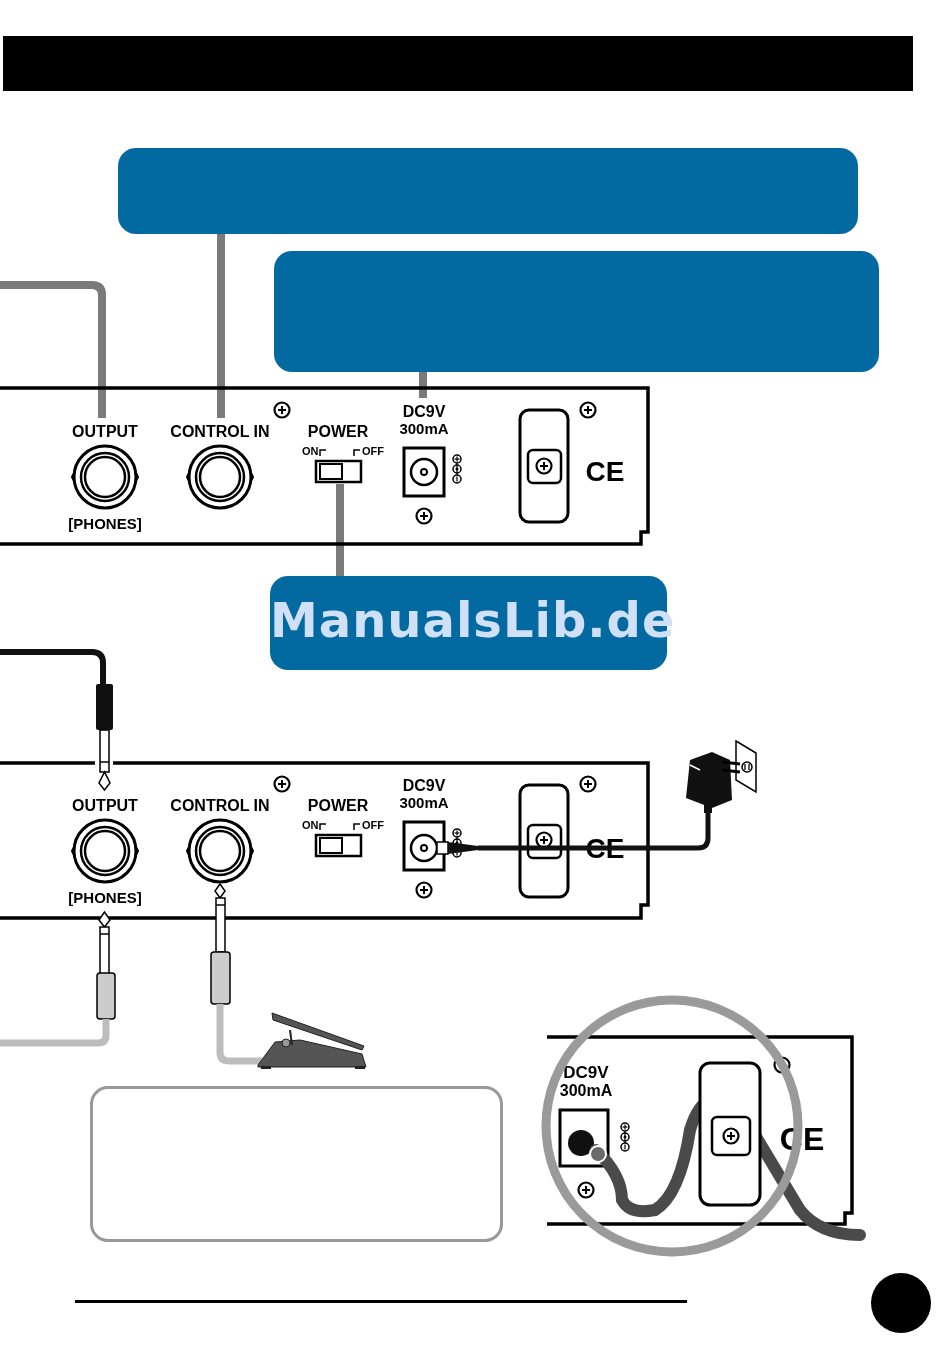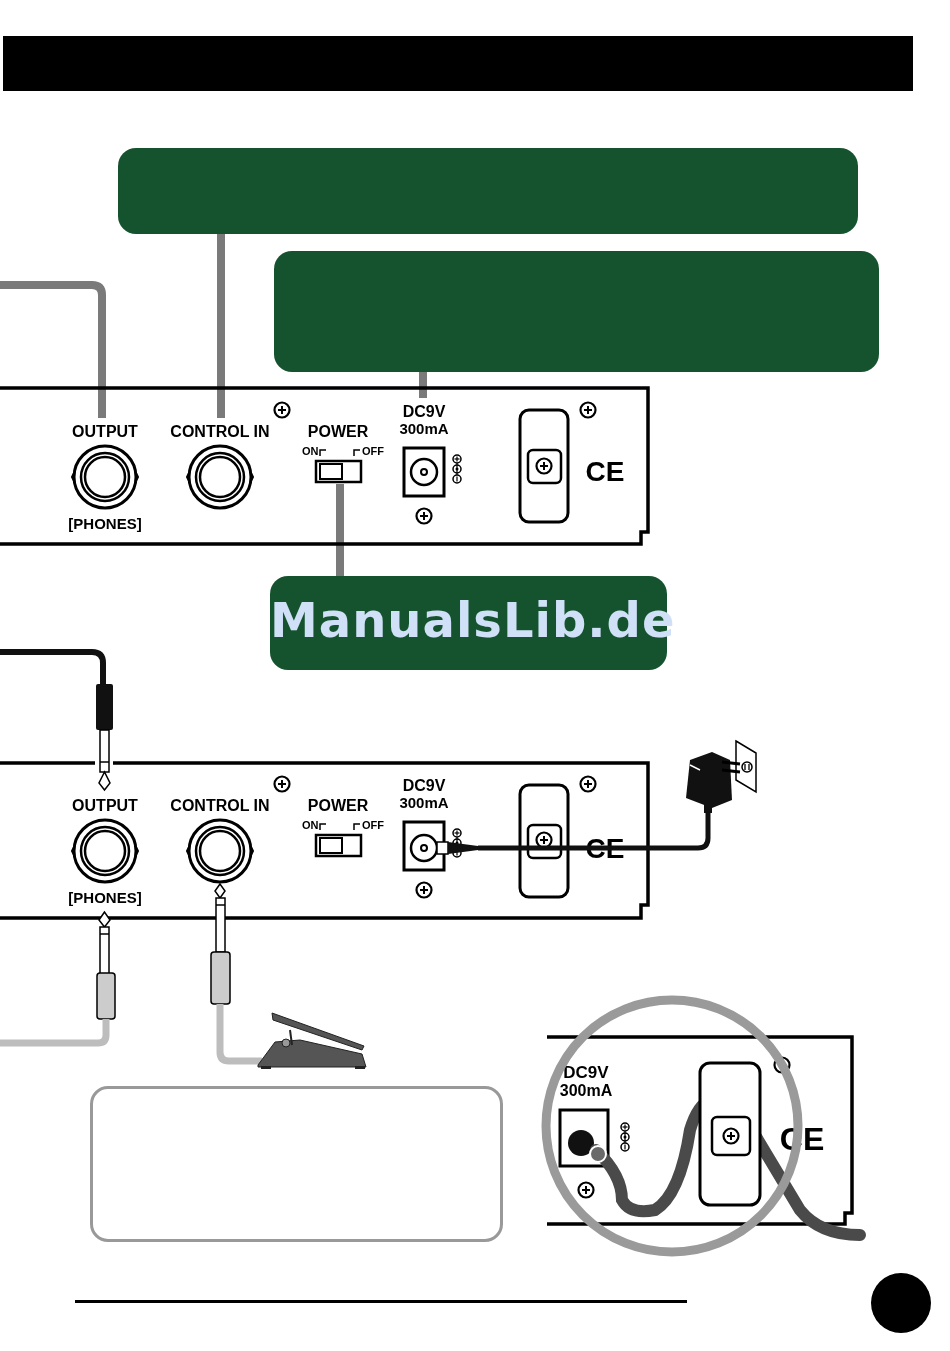--- a/index.html
+++ b/index.html
@@ -1,20 +1,20 @@
 <!DOCTYPE html>
 <html><head>
 <meta charset="utf-8">
 <style>
   html, body { margin: 0; padding: 0; background: #ffffff; }
   body { width: 950px; height: 1351px; position: relative; overflow: hidden;
          font-family: "Liberation Sans", sans-serif; }
   .abs { position: absolute; }
   .header-bar { left: 3px; top: 36px; width: 910px; height: 55px; background: #000; }
-  .callout { background: #14532d; border-radius: 18px; }
+  .callout { background: #0369a1; border-radius: 18px; }
   .watermark { color: #cfe0f7; font-family: "DejaVu Sans", sans-serif; font-weight: bold;
                font-size: 48px; letter-spacing: 1px; width: 100%; text-align: center; top: 16px; }
   .note-box { border: 3px solid #999; border-radius: 18px; background: #fff; }
   .footer-line { left: 75px; top: 1300px; width: 612px; height: 3px; background: #000; }
   .page-dot { left: 871px; top: 1273px; width: 60px; height: 60px; border-radius: 50%; background: #000; }
   svg text { font-family: "Liberation Sans", sans-serif; font-weight: bold; }
   svg { position: absolute; left: 0; top: 0; }
 </style>
 </head>
 <body>

